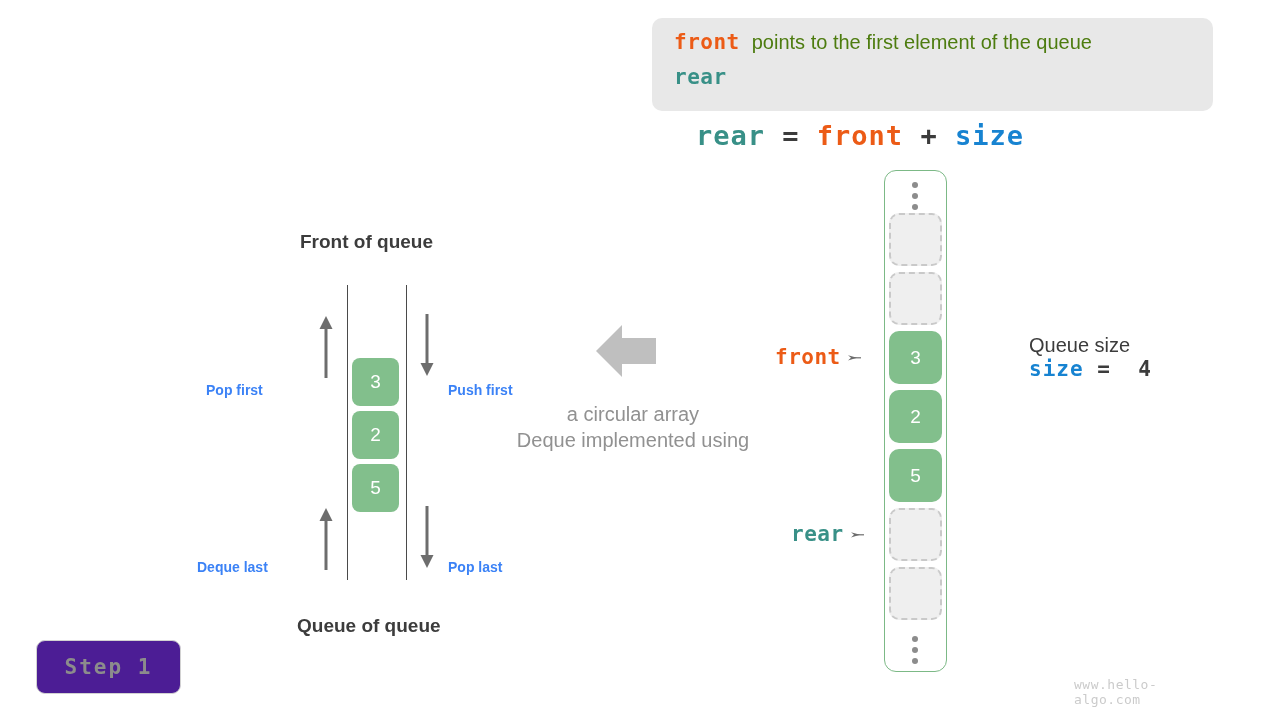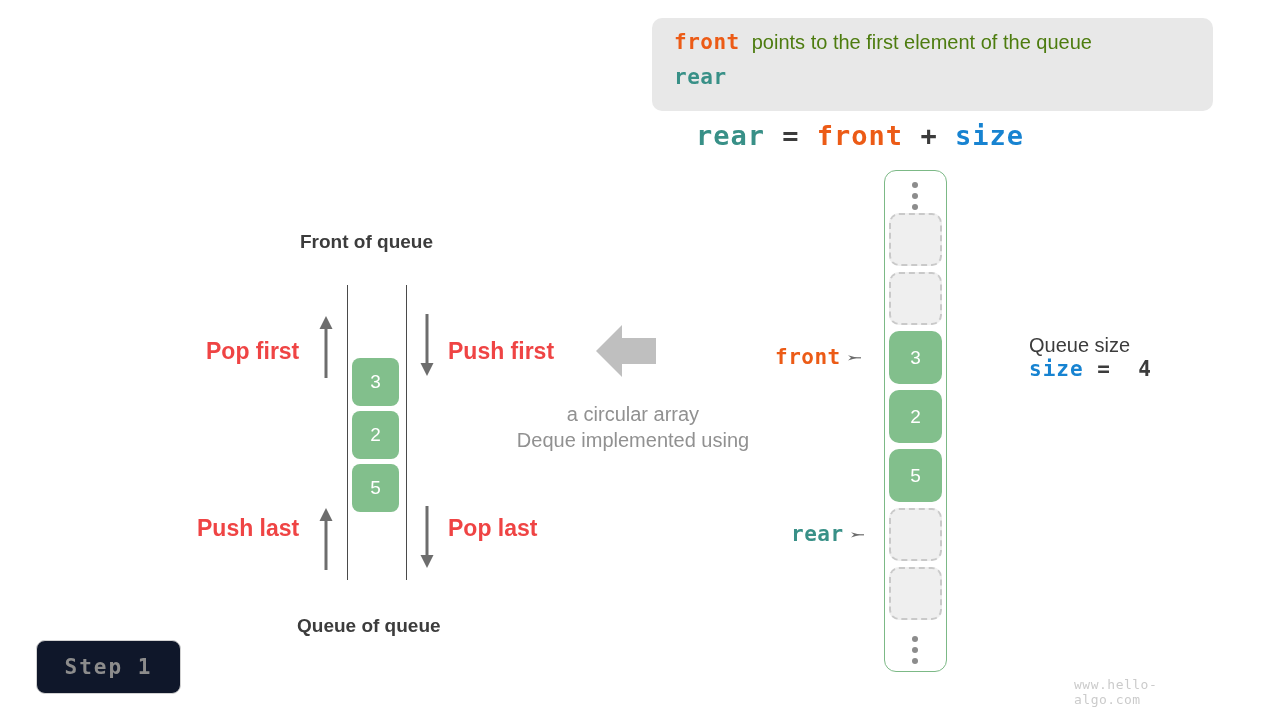--- a/index.html
+++ b/index.html
@@ -58,22 +58,22 @@
     position: absolute; left: 352px; width: 47px; height: 48px;
     background: #82bf8c; border-radius: 8px;
     color: #ffffff; font-size: 19px;
     display: flex; align-items: center; justify-content: center;
   }
   .deq-cell.c0 { top: 358px; }
   .deq-cell.c1 { top: 411px; }
   .deq-cell.c2 { top: 464px; }
 
   .op-label {
-    position: absolute; font-size: 23px; font-weight: bold;
-    color: #ef4444; white-space: nowrap;
+    position: absolute; font-size: 14px; font-weight: bold;
+    color: #3b82f6; white-space: nowrap; margin-top: 44px;
   }
   .op-pop-first  { left: 206px; top: 338px; }
   .op-push-first { left: 448px; top: 338px; }
   .op-push-last  { left: 197px; top: 515px; }
   .op-pop-last   { left: 448px; top: 515px; }
 
   .vaxis { position: absolute; width: 16px; }
   .vaxis svg { display: block; }
   .vax-pf { left: 318px; top: 314px; }
   .vax-qf { left: 419px; top: 314px; }
@@ -129,21 +129,21 @@
     font-family: "DejaVu Sans Mono", monospace;
     font-weight: bold; font-size: 21px; letter-spacing: 1px;
     color: #3c3c3c; white-space: pre;
   }
 
   
   .step-badge {
     position: absolute; left: 36px; top: 640px;
     width: 145px; height: 54px;
     border: 1.5px solid #d2d2d2; border-radius: 9px;
-    background: #0f172a;
+    background: #4c1d95;
     display: flex; align-items: center; justify-content: center;
     font-family: "DejaVu Sans Mono", monospace;
     font-weight: bold; font-size: 21px; letter-spacing: 2px;
     color: #8c8c8c;
   }
 
   .watermark {
     position: absolute; left: 1074px; top: 677px;
     font-family: "DejaVu Sans Mono", monospace;
     font-size: 13px; color: #cbcbcb; letter-spacing: .5px;
@@ -169,21 +169,21 @@
   <div class="front-label">Front of queue</div>
   <div class="rail rail-l"></div>
   <div class="rail rail-r"></div>
 
   <div class="deq-cell c0">3</div>
   <div class="deq-cell c1">2</div>
   <div class="deq-cell c2">5</div>
 
   <div class="op-label op-pop-first">Pop first</div>
   <div class="op-label op-push-first">Push first</div>
-  <div class="op-label op-push-last">Push last</div>
+  <div class="op-label op-push-last">Deque last</div>
   <div class="op-label op-pop-last">Pop last</div>
 
   <div class="vaxis vax-pf">
     <svg width="16" height="64" viewBox="0 0 16 64">
         <path d="M8 64 L8 12" stroke="#6d6d6d" stroke-width="3" fill="none"></path>
         <path d="M8 2 L14.5 15 L1.5 15 Z" fill="#6d6d6d"></path>
       </svg>
   </div>
   <div class="vaxis vax-qf">
     <svg width="16" height="64" viewBox="0 0 16 64">

